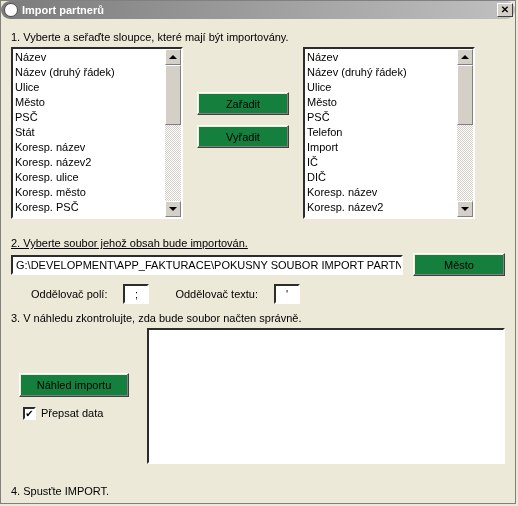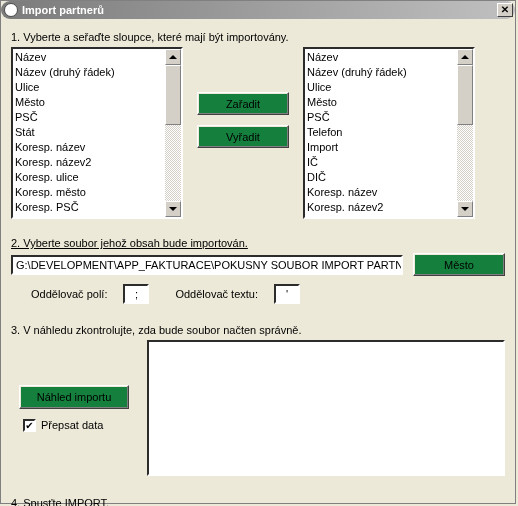--- a/index.html
+++ b/index.html
@@ -263,21 +263,21 @@
       <div class="textfield path-input">G:\DEVELOPMENT\APP_FAKTURACE\POKUSNY SOUBOR IMPORT PARTNEF</div>
       <div class="btn btn-find">Město</div>
     </div>
     <div class="delim-row">
       <span>Oddělovač polí:</span>
       <div class="textfield delim-input">;</div>
       <span style="margin-left:10px;">Oddělovač textu:</span>
       <div class="textfield delim-input">'</div>
     </div>
 
-    <div class="step-label" style="margin-top:20px;">3. V náhledu zkontrolujte, zda bude soubor načten správně.</div>
+    <div class="step-label" style="margin-top:8px;">3. V náhledu zkontrolujte, zda bude soubor načten správně.</div>
     <div class="section3-row">
       <div class="left-controls3">
         <div class="btn btn-preview">Náhled importu</div>
         <div class="checkbox-row">
           <div class="checkbox">✔</div>
           <span>Přepsat data</span>
         </div>
       </div>
       <div class="preview-area"></div>
     </div>

